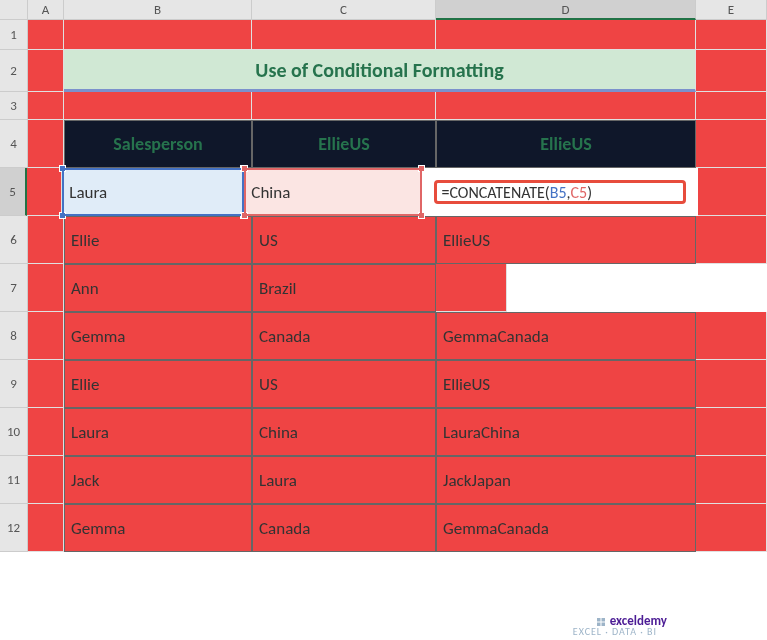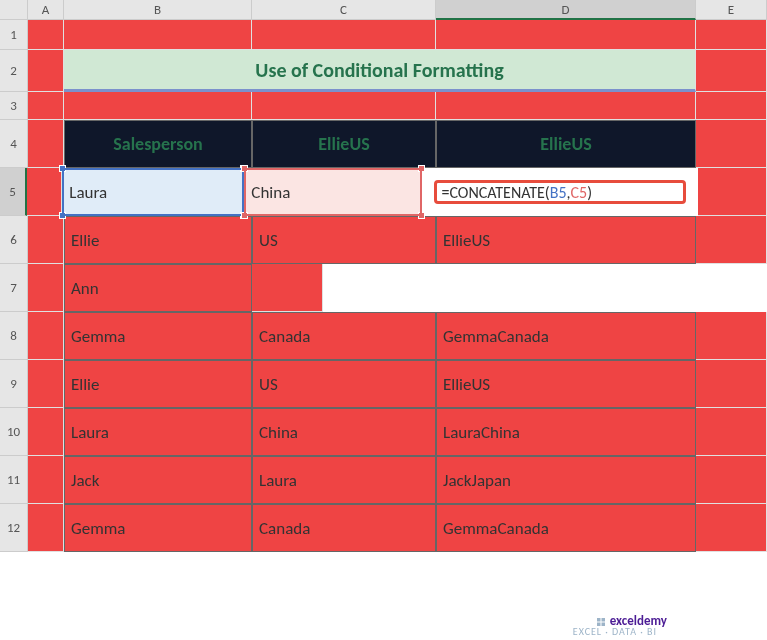--- a/index.html
+++ b/index.html
@@ -261,20 +261,21 @@
     <div class="cell col-B data-cell">Ellie</div>
     <div class="cell col-C data-cell">US</div>
     <div class="cell col-D data-cell">EllieUS</div>
     <div class="cell col-E"></div>
   </div>
 
   <div class="row rdata">
     <div class="row-h">7</div>
     <div class="cell col-A"></div>
     <div class="cell col-B data-cell">Ann</div>
+    <div class="cell col-C data-cell">Brazil</div>
     <div class="cell col-E"></div>
   </div>
 
   <div class="row rdata">
     <div class="row-h">8</div>
     <div class="cell col-A"></div>
     <div class="cell col-B data-cell">Gemma</div>
     <div class="cell col-C data-cell">Canada</div>
     <div class="cell col-D data-cell">GemmaCanada</div>
     <div class="cell col-E"></div>

